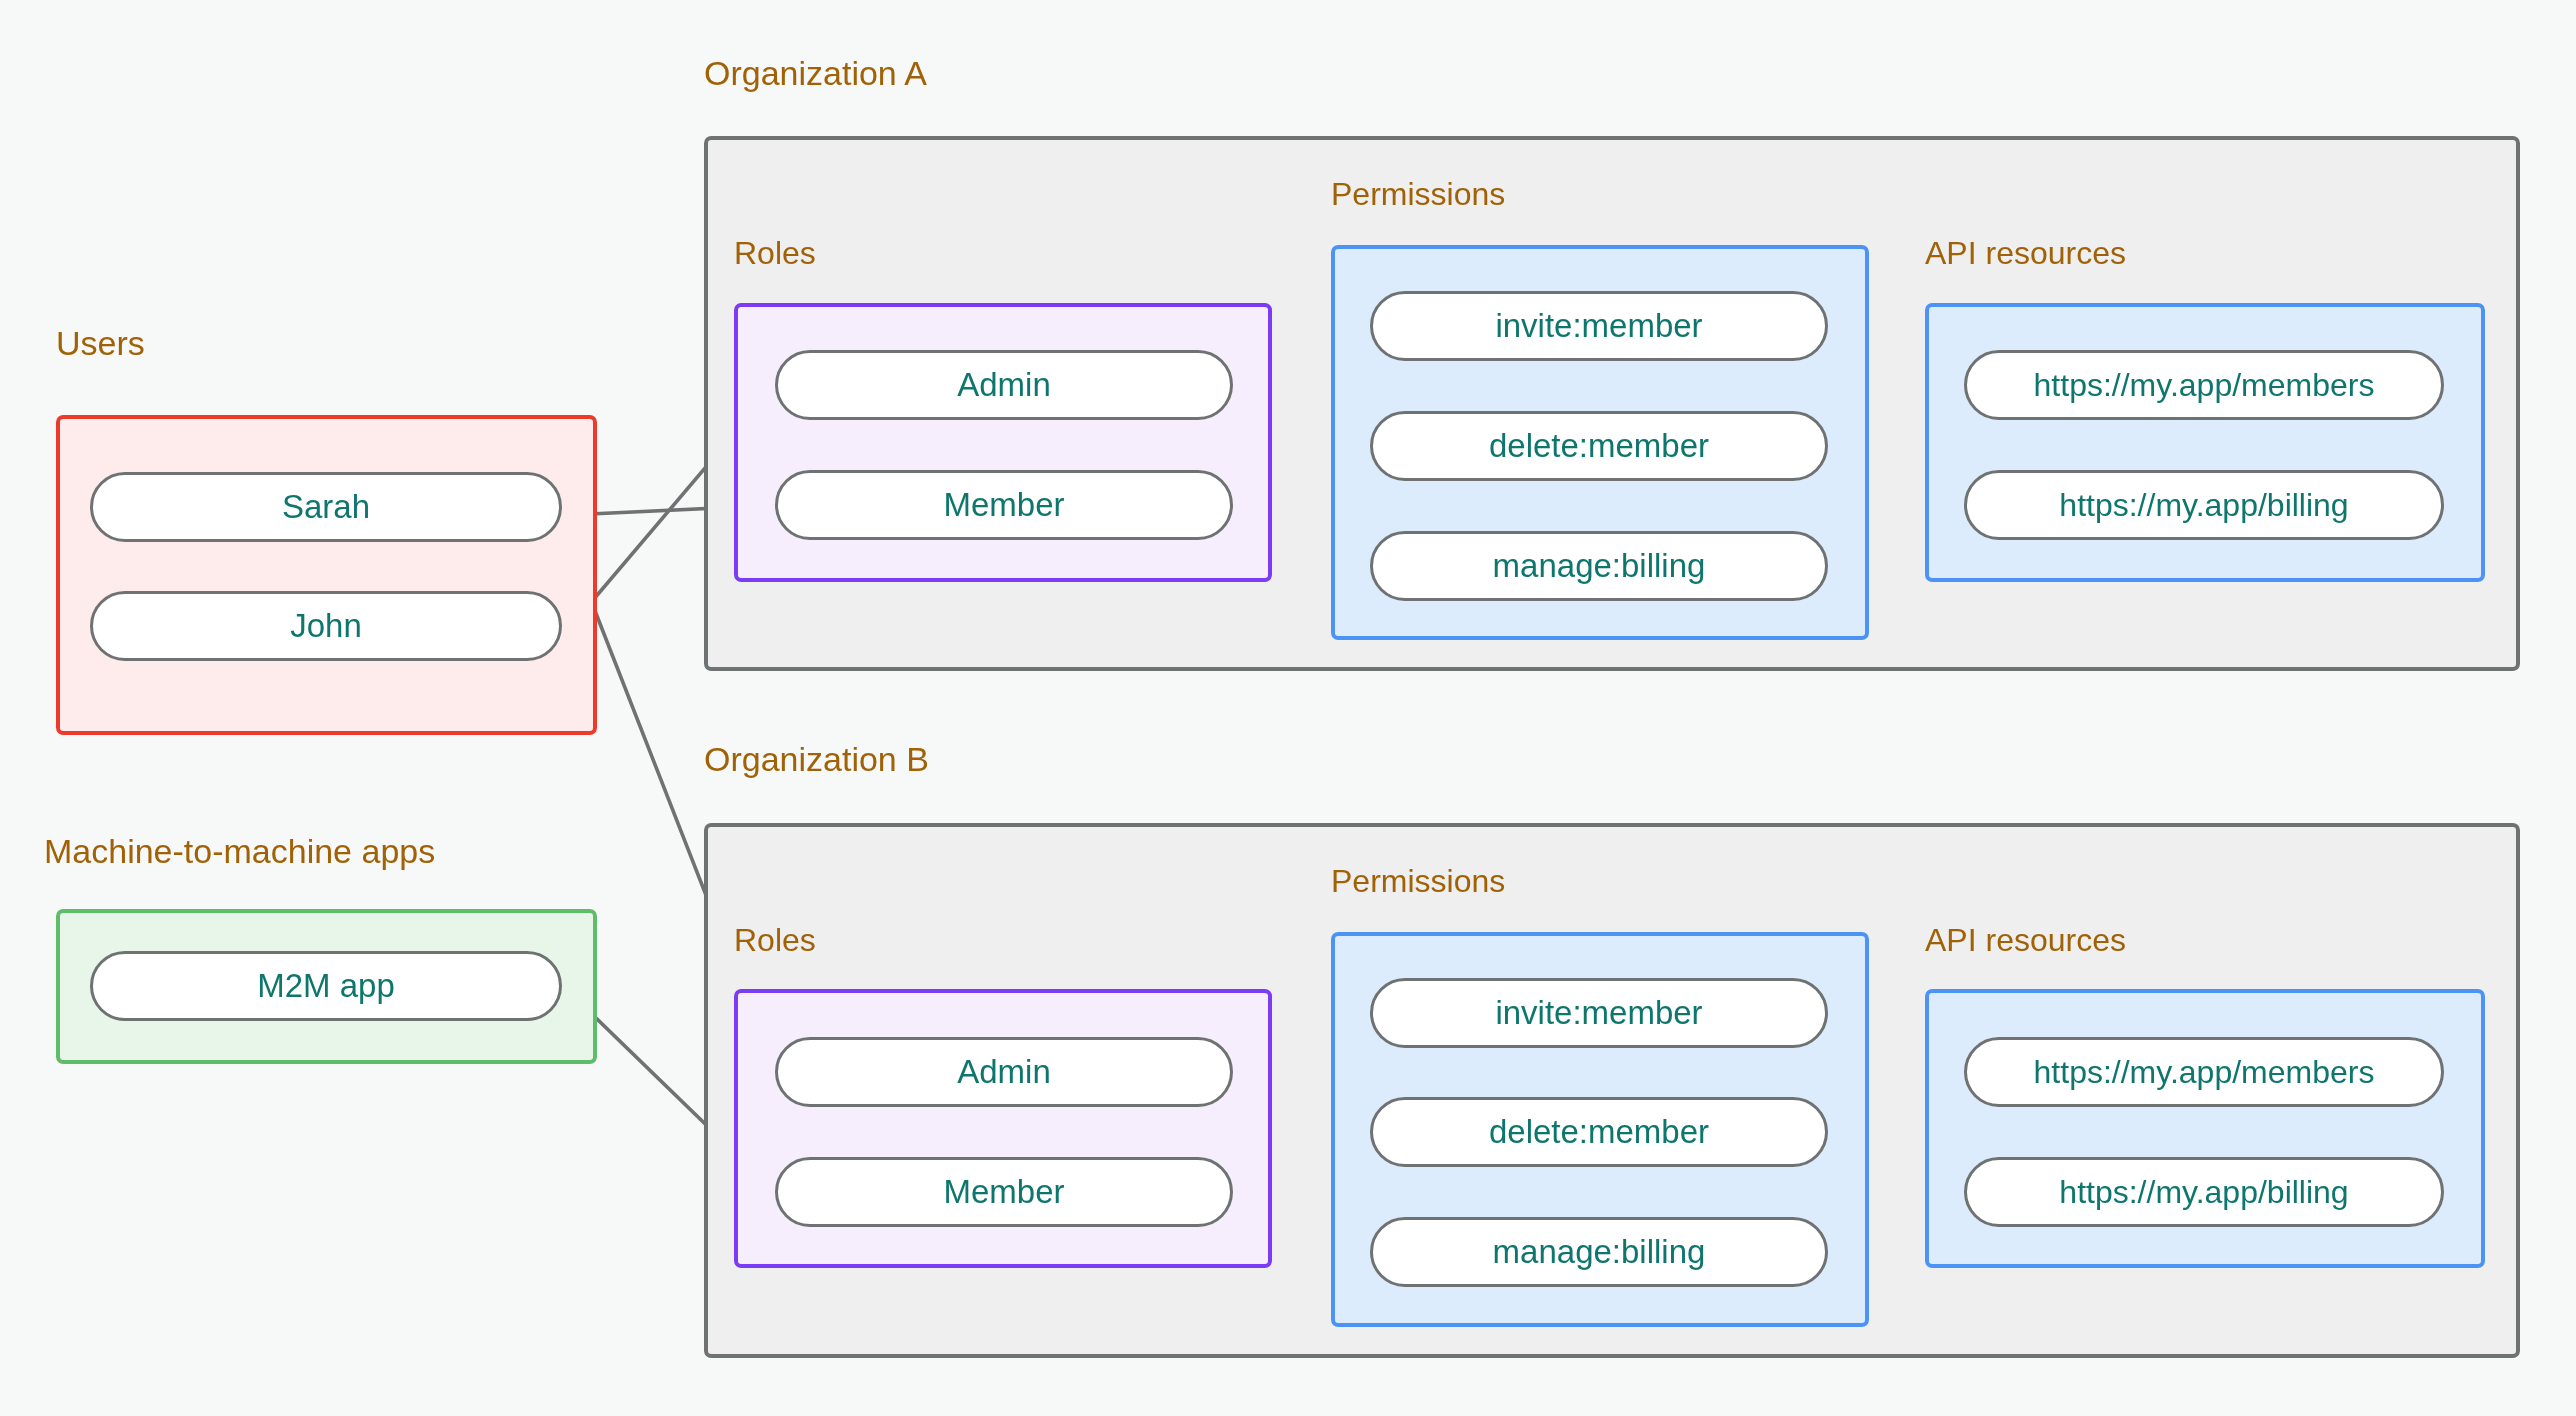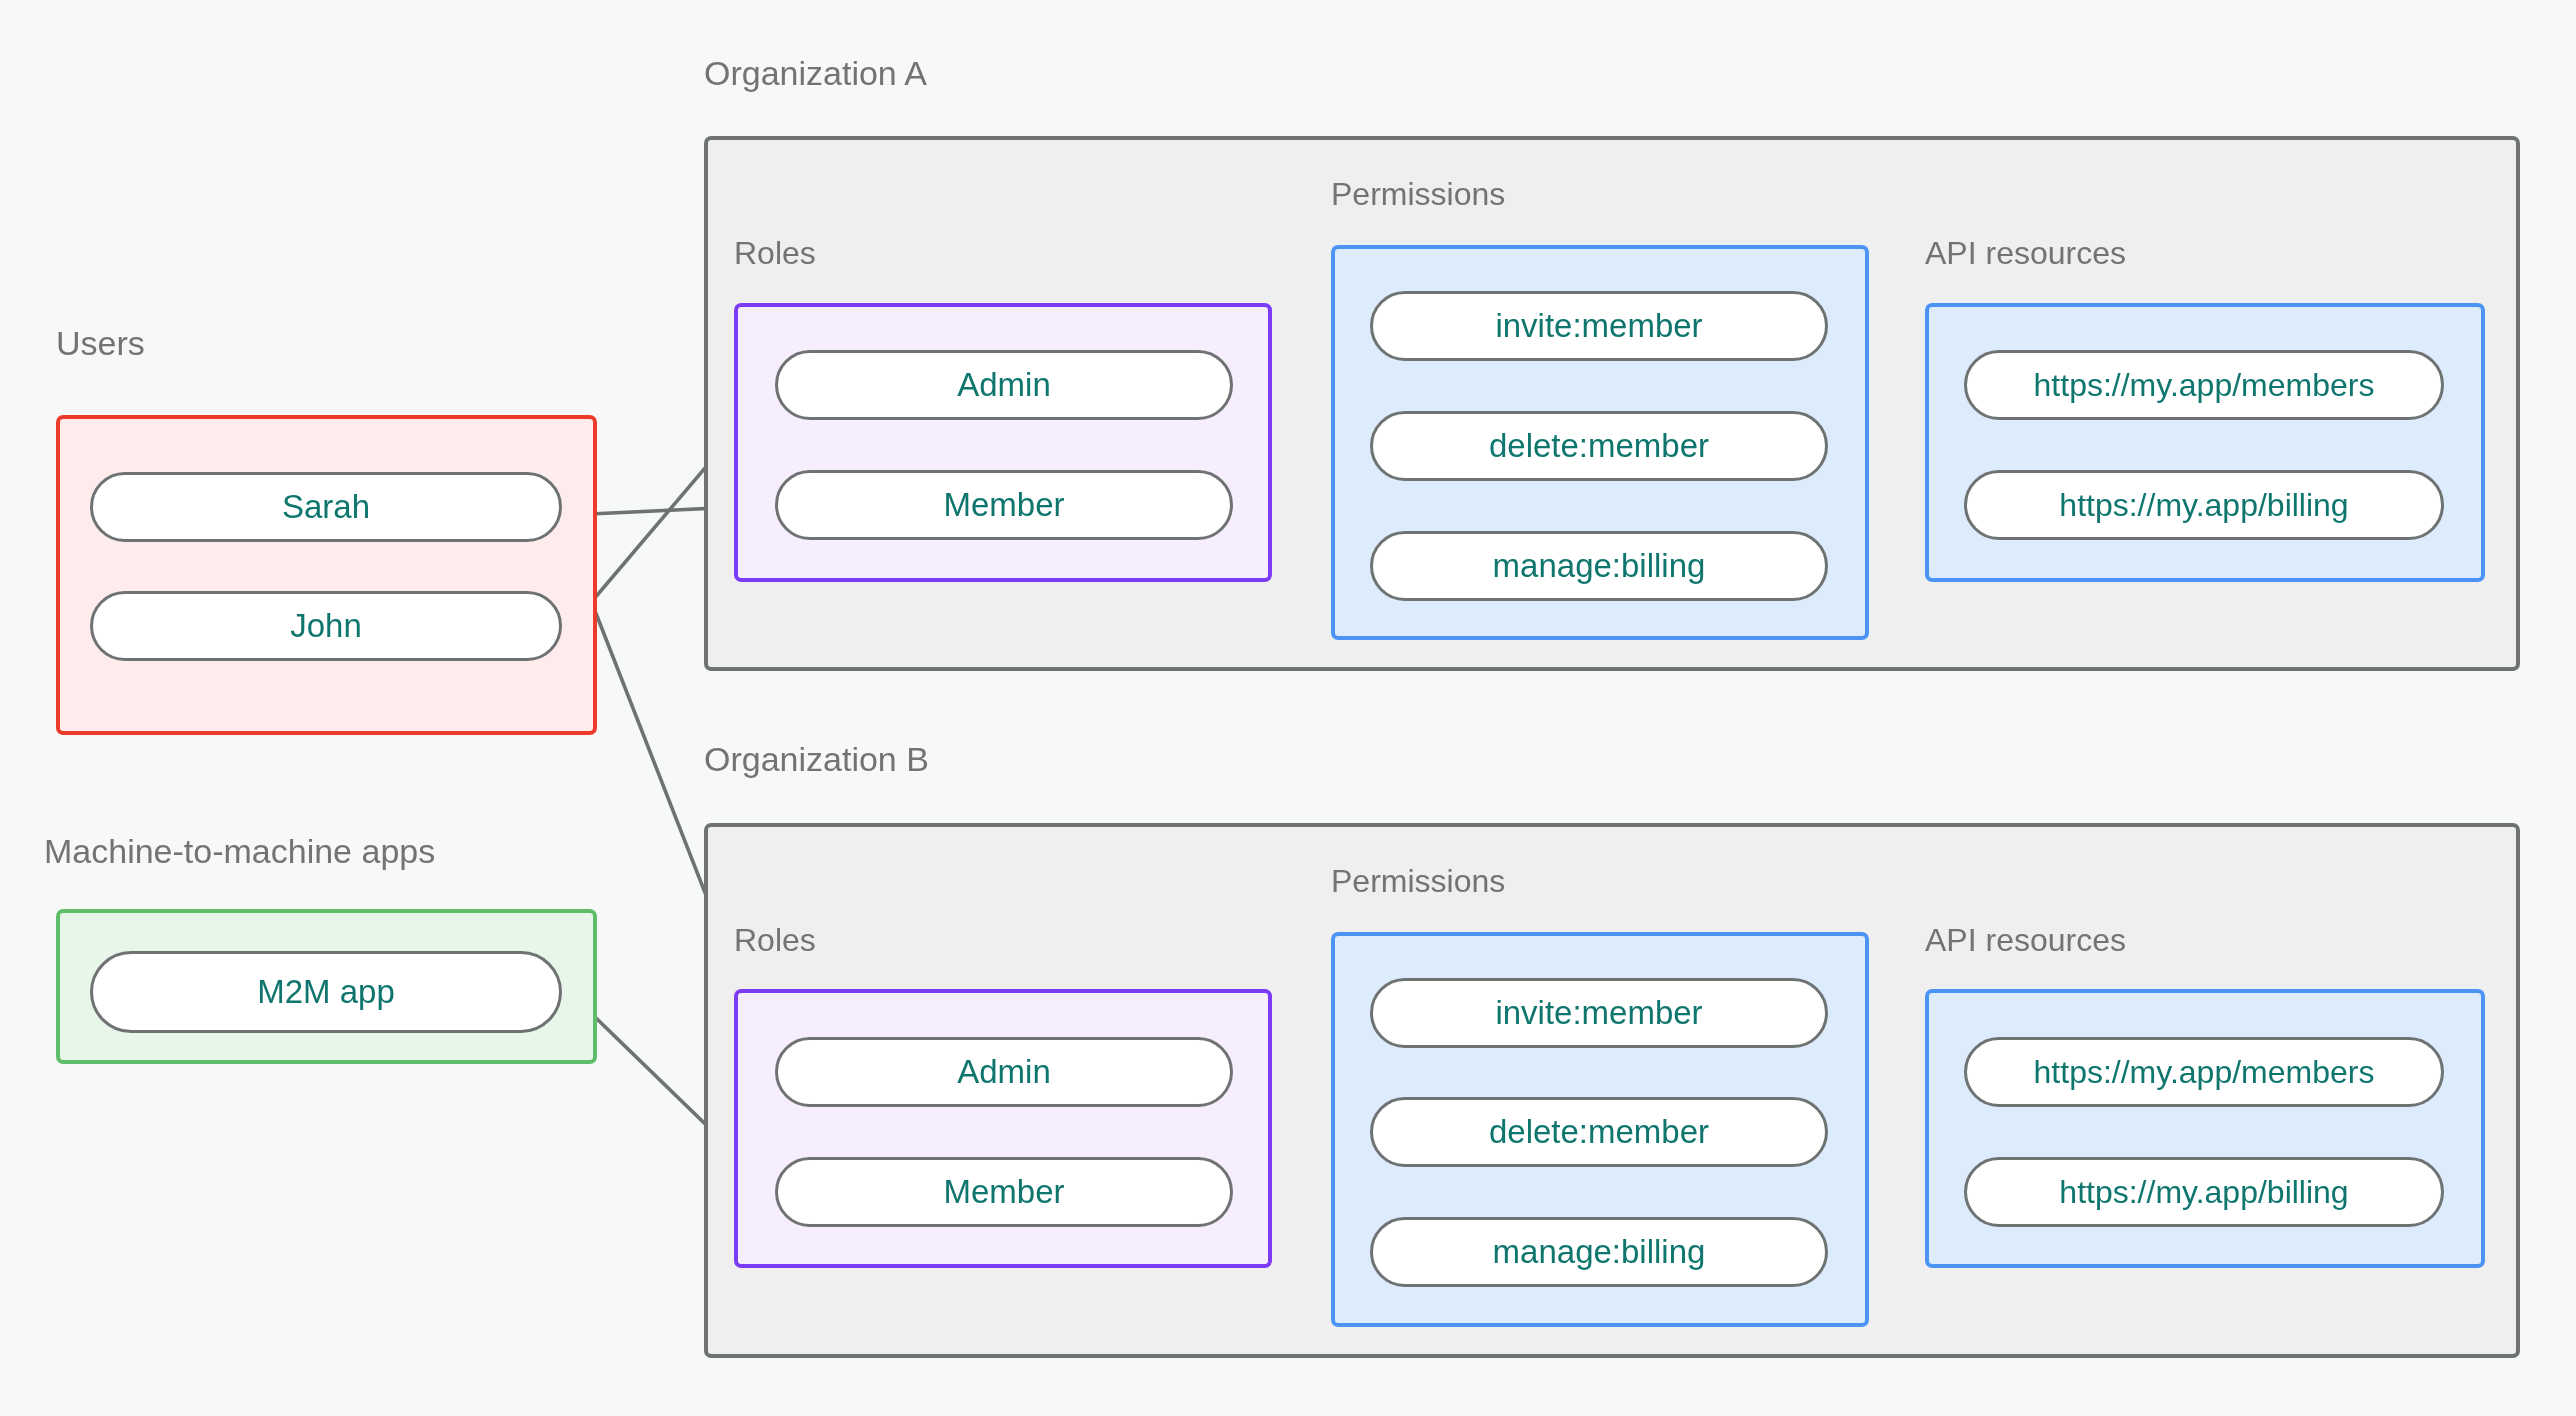--- a/index.html
+++ b/index.html
@@ -18,21 +18,21 @@
   #edges {
     position: absolute;
     left: 0; top: 0;
     width: 2576px;
     height: 1416px;
     pointer-events: none;
   }
   .group-label {
     position: absolute;
     font-size: 34px;
-    color: #737373;
+    color: #a16207;
     white-space: nowrap;
     line-height: 1;
   }
   .container-box {
     position: absolute;
     box-sizing: border-box;
     border-radius: 7.2px;
   }
   .org-box {
     background: #eeefee;
@@ -125,21 +125,21 @@
     </g>
   </svg>
 
   <div class="group-label" style="left:56px; top:326px;">Users</div>
   <div class="container-box users-box" style="left:56px; top:415px; width:541px; height:320px;"></div>
   <div class="node" style="left:90px; top:591px; width:472px; height:70px;">John</div>
   <div class="node" style="left:90px; top:472px; width:472px; height:70px;">Sarah</div>
 
   <div class="group-label" style="left:44px; top:834px;">Machine-to-machine apps</div>
   <div class="container-box m2m-box" style="left:56px; top:909px; width:541px; height:155px;"></div>
-  <div class="node" style="left:90px; top:951px; width:472px; height:82px;">M2M app</div>
+  <div class="node" style="left:90px; top:951px; width:472px; height:70px;">M2M app</div>
 
   <div class="group-label" style="left:704px; top:56px;">Organization A</div>
   <div class="container-box org-box" style="left:704px; top:136px; width:1816px; height:535px;"></div>
 
   <div class="group-label" style="left:734px; top:237px; font-size:32px;">Roles</div>
   <div class="container-box roles-box" style="left:734px; top:303px; width:538px; height:279px;"></div>
   <div class="node" style="left:775px; top:350px; width:458px; height:70px;">Admin</div>
   <div class="node" style="left:775px; top:470px; width:458px; height:70px;">Member</div>
 
   <div class="group-label" style="left:1331px; top:178px; font-size:32px;">Permissions</div>

